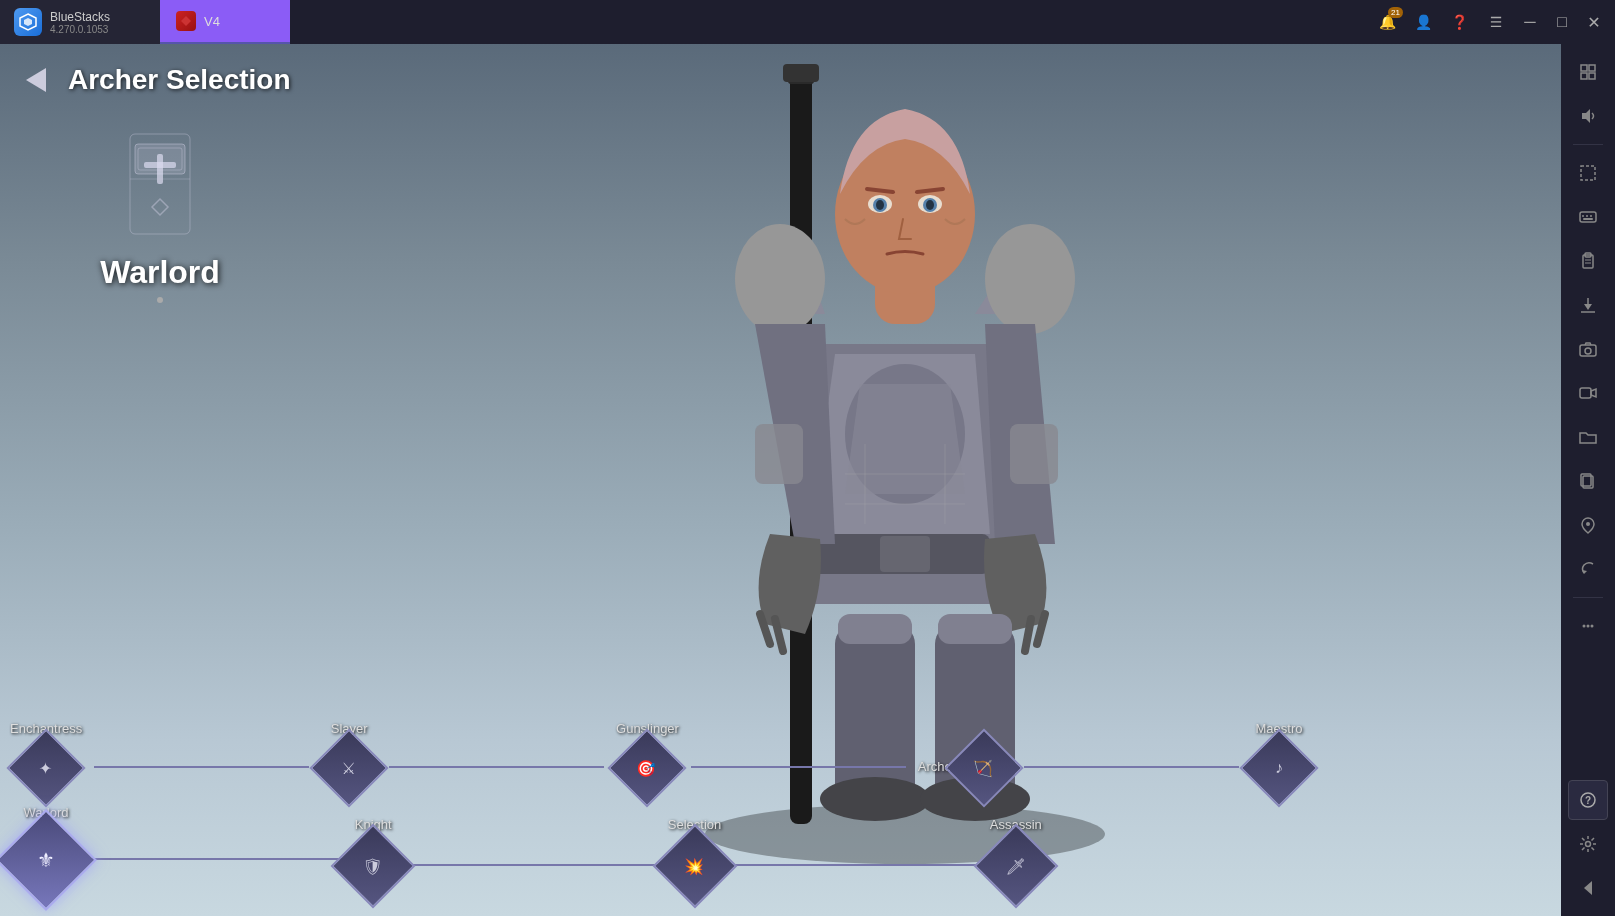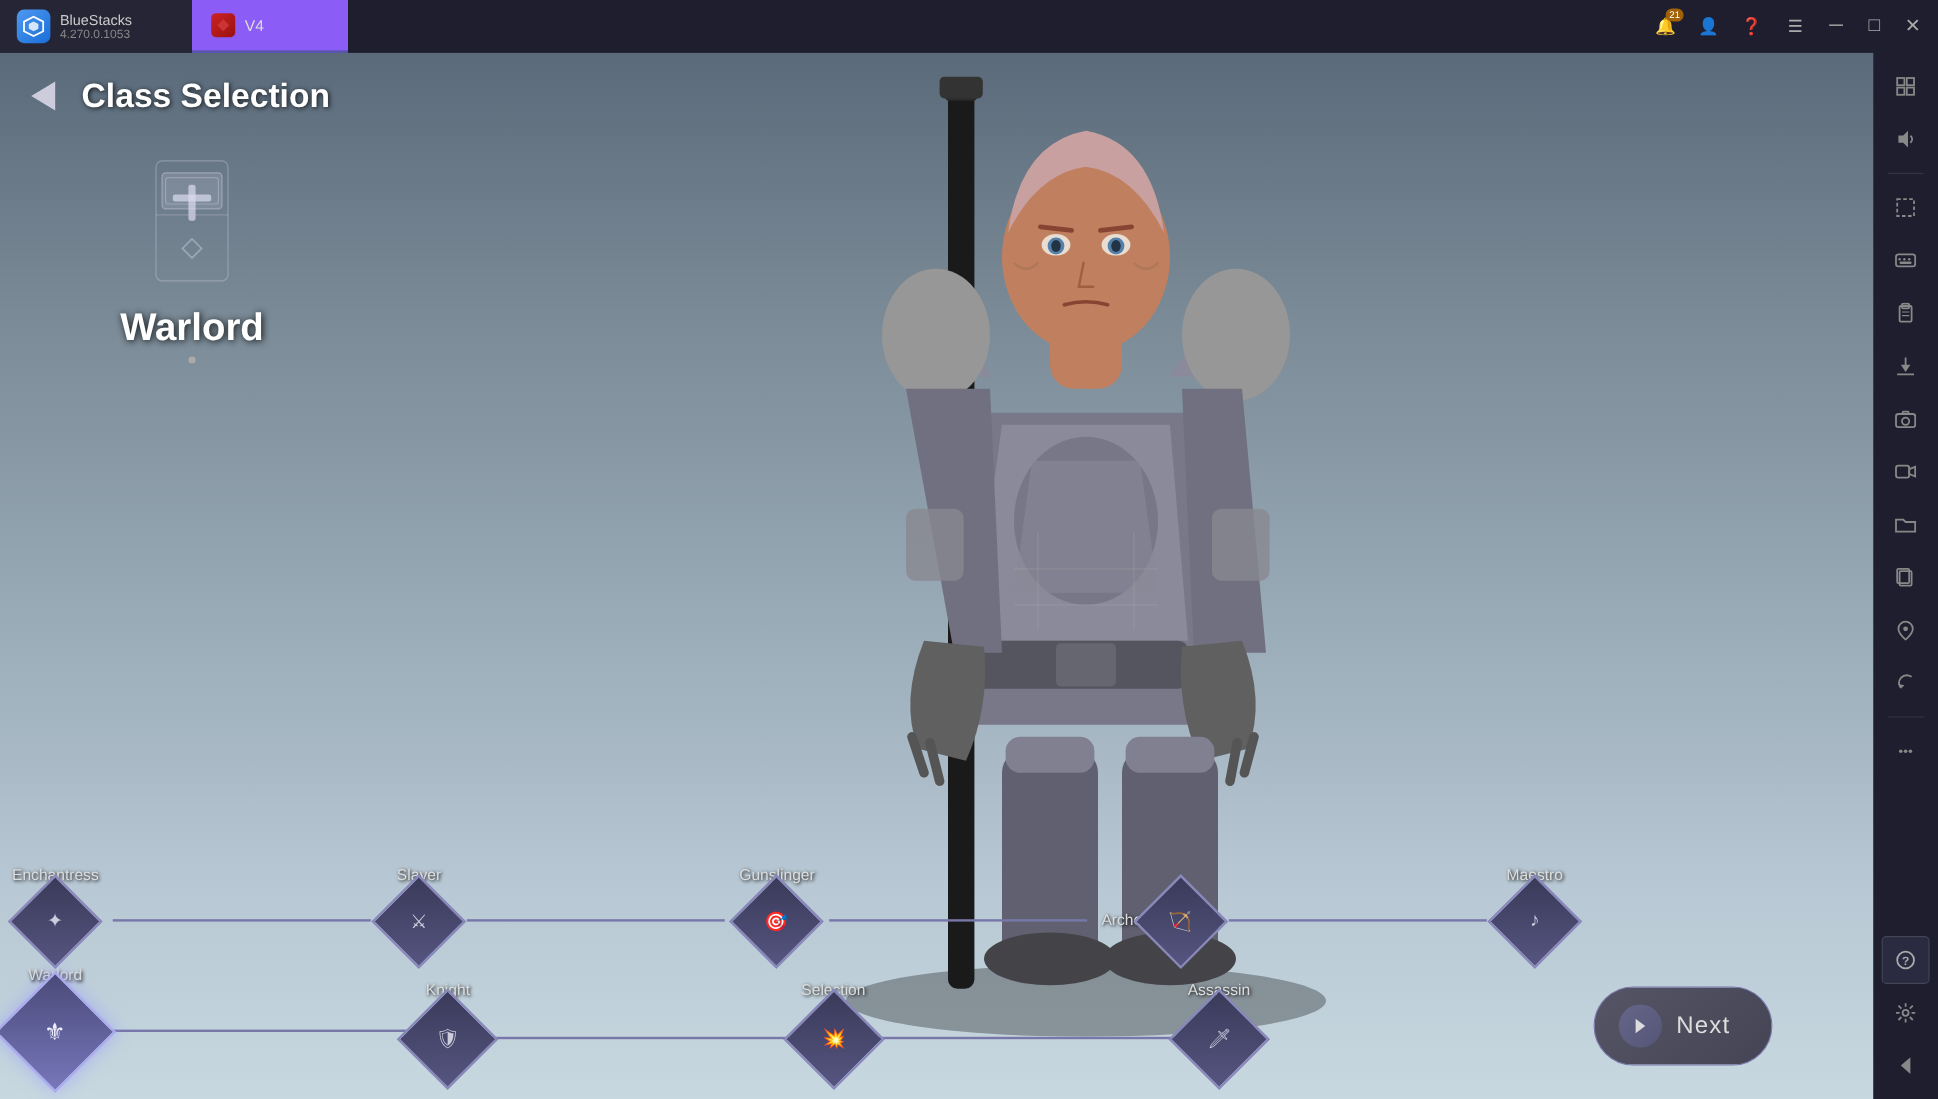--- a/index.html
+++ b/index.html
@@ -465,21 +465,21 @@
           <rect x="343" y="570" width="74" height="30" rx="12" fill="#808090"></rect>
         </svg>
       </div>
 
       <div class="top-ui">
         <div class="back-btn">
           <svg width="32" height="32" viewBox="0 0 32 32">
             <polygon points="26,4 6,16 26,28" fill="#ccccdd"></polygon>
           </svg>
         </div>
-        <span class="class-selection-title">Class Selection</span>
+        <span class="class-selection-title">Archer Selection</span>
       </div>
 
       <div class="class-info-panel">
 
         <svg class="class-emblem" viewBox="0 0 120 120">
 
           <rect x="30" y="10" width="60" height="100" rx="5" fill="none" stroke="rgba(200,200,220,0.4)" stroke-width="1"></rect>
 
           <rect x="35" y="20" width="50" height="30" rx="3" fill="rgba(200,200,220,0.2)" stroke="rgba(200,200,220,0.5)" stroke-width="1"></rect>
           <rect x="38" y="24" width="44" height="22" rx="2" fill="none" stroke="rgba(200,200,220,0.4)" stroke-width="1"></rect>
@@ -577,28 +577,20 @@
           <div style="display:flex;flex-direction:column;align-items:center;">
             <span style="font-size:13px;color:#ddd;text-shadow:1px 1px 3px #000;margin-bottom:4px;">Assassin</span>
             <div style="width:60px;height:60px;transform:rotate(45deg);background:linear-gradient(135deg,#3a3a5a,#555580);border:2px solid #8888bb;display:flex;align-items:center;justify-content:center;cursor:pointer;">
               <span style="transform:rotate(-45deg);color:#ccd;font-size:16px;">🗡</span>
             </div>
           </div>
 
           <div style="flex:1;"></div>
         </div>
 
-        <div class="next-btn">
-          <div class="next-btn-arrow">
-            <svg width="18" height="18" viewBox="0 0 18 18">
-              <polygon points="5,3 13,9 5,15" fill="#ddd"></polygon>
-            </svg>
-          </div>
-          <span class="next-btn-text">Next</span>
-        </div>
 
       </div>
 
     </div>
 
     <div class="right-sidebar">
 
       <div class="sidebar-icon" title="Expand">
         <svg width="18" height="18" viewBox="0 0 18 18">
             <rect x="2" y="2" width="6" height="6" fill="none" stroke="#888" stroke-width="1.5"></rect>

